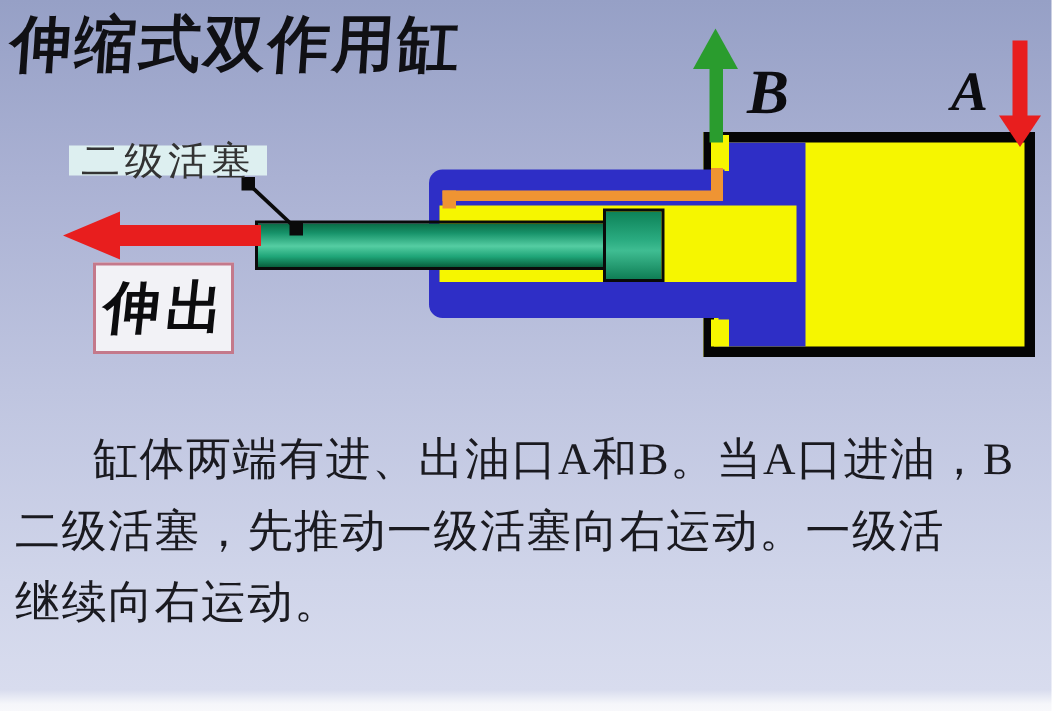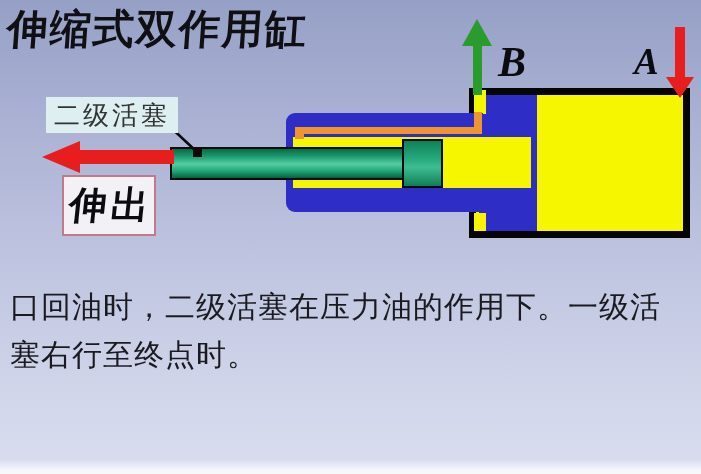--- a/index.html
+++ b/index.html
@@ -16,21 +16,21 @@
   
   .title{
     left:5px;top:2px;margin:0;
     font-family:"DejaVu Serif", serif;
     font-size:41px;font-weight:bold;color:#101014;
     letter-spacing:2px;transform:skewX(-4deg);transform-origin:left bottom;
   }
 
   
   .label-box{
-    left:46px;top:97px;width:132px;height:36px;
+    left:46px;top:97px;width:132px;height:20px;
     background:var(--label-box-bg,#ddeff0);
     display:flex;align-items:center;justify-content:center;
     font-size:26px;color:#333;letter-spacing:3px;z-index:16;
   }
   .callout{left:160px;top:116px;width:45px;height:42px;z-index:15;}
 
   
   .red-left-head{
     left:42px;top:141px;width:0;height:0;z-index:14;
     border-top:16px solid transparent;border-bottom:16px solid transparent;
@@ -146,17 +146,18 @@
     </svg>
   </div>
 
   <div class="abs red-left-head"></div>
   <div class="abs red-left-shaft"></div>
   <div class="abs extend-box">
     <span>伸出</span>
   </div>
 
   <div class="abs body-text">
-    <div class="line">口回油时，二级活塞在压力油的作用下。一级活</div>
-    <div class="line">塞右行至终点时。</div>
+    <div class="line indent">缸体两端有进、出油口A和B。当A口进油，B</div>
+    <div class="line">二级活塞，先推动一级活塞向右运动。一级活</div>
+    <div class="line">继续向右运动。</div>
   </div>
 
 </div>
 
 </body></html>

